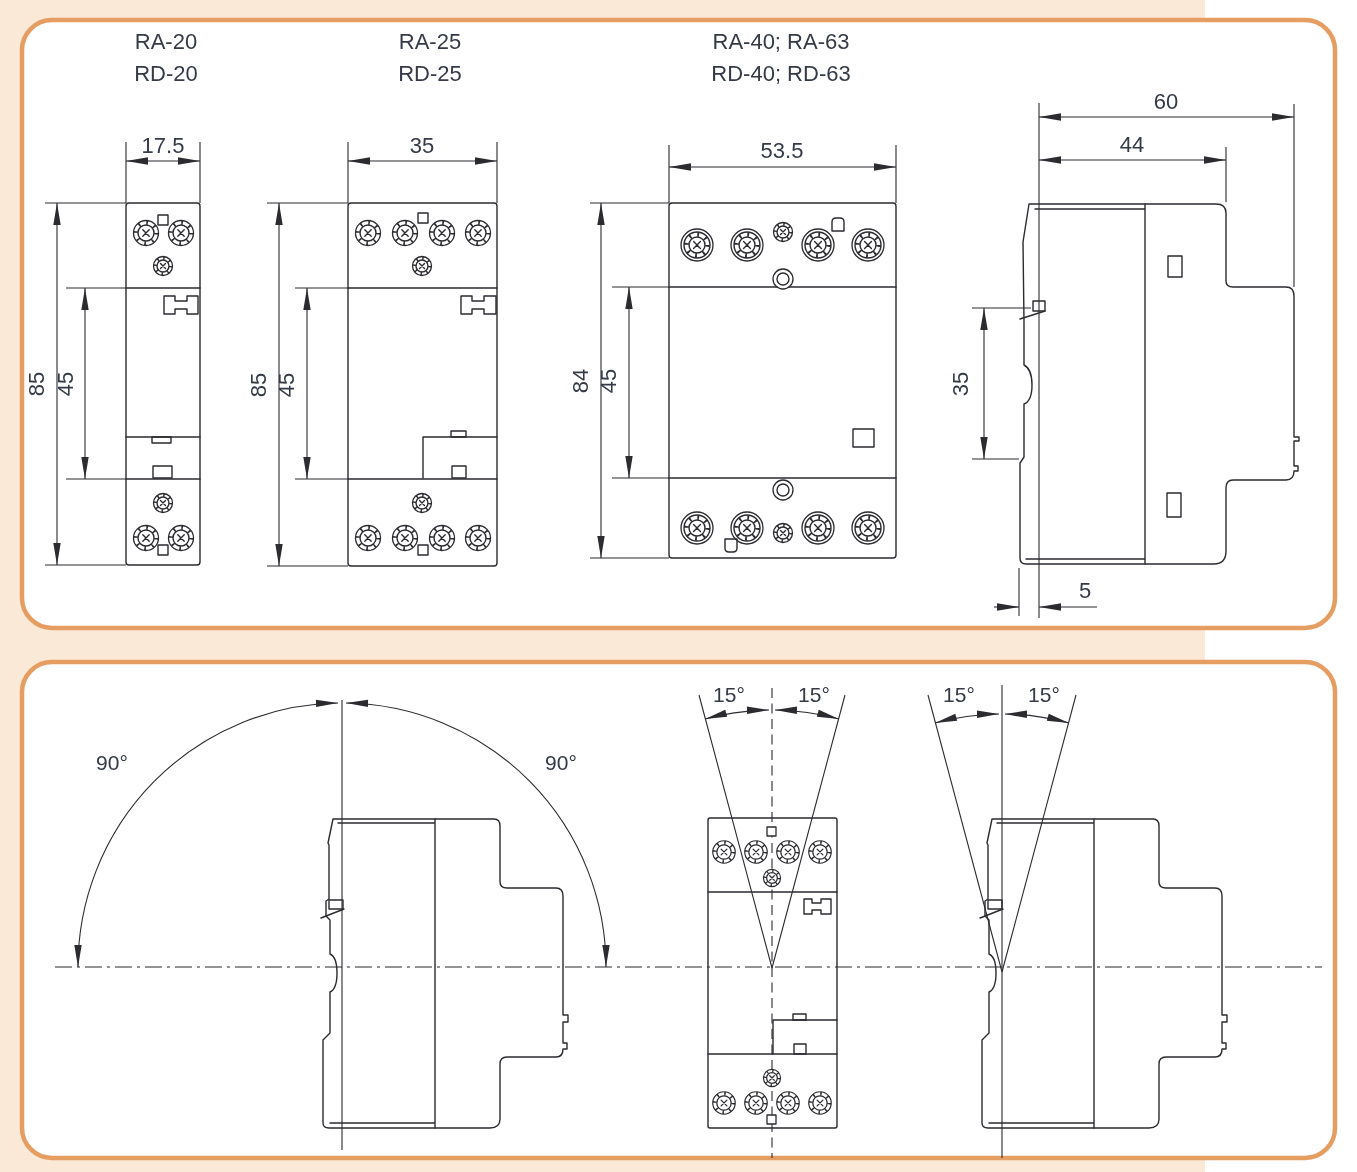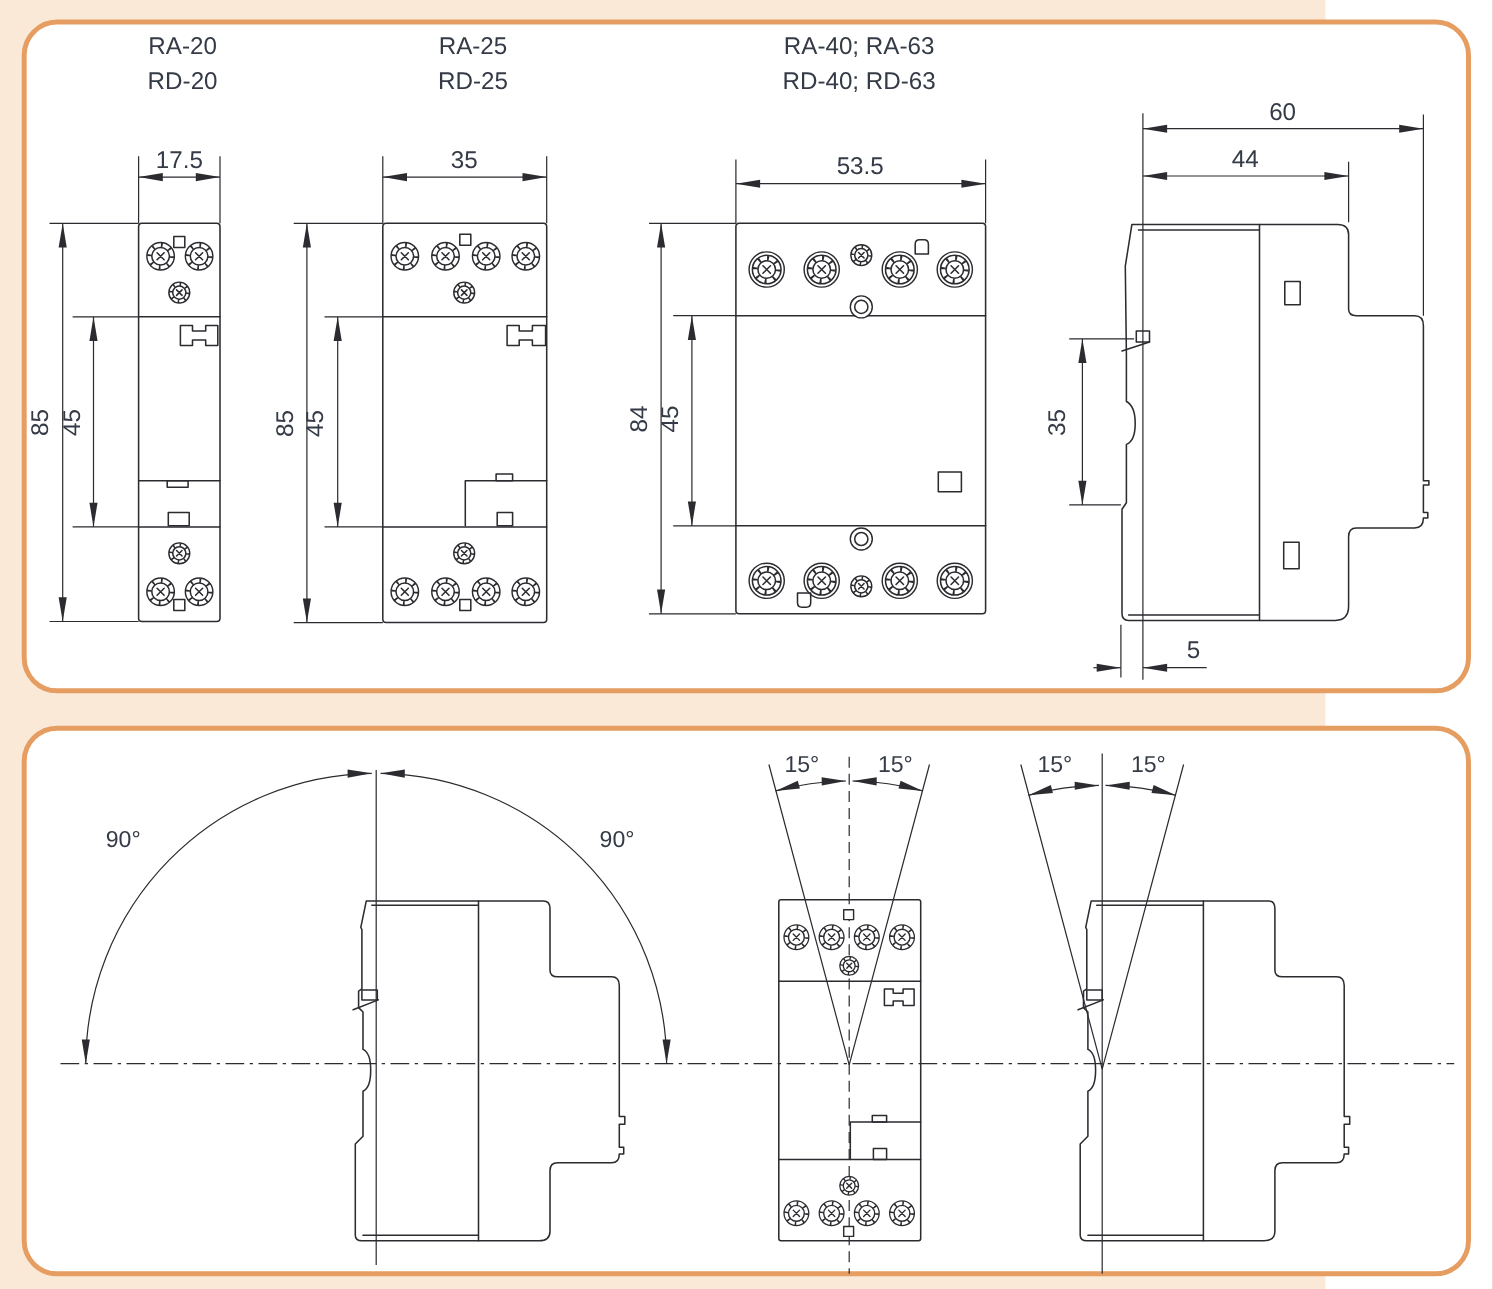--- a/index.html
+++ b/index.html
@@ -1,16 +1,16 @@
 <!DOCTYPE html>
 <html style="--accent: #e69d62; --page: #fbe9d7; --panel: #ffffff; --line: #2b2b30; --text: #343a46;"><head>
 <meta charset="utf-8">
 <style>
   html,body{margin:0;padding:0;background:#fff;}
-  .stage{position:relative;width:1357px;height:1172px;overflow:hidden;background:#ef4444;
+  .stage{position:relative;width:1357px;height:1172px;overflow:hidden;background:#1d4ed8;
          font-family:"Liberation Sans",sans-serif;}
   svg{display:block}
   .ln{fill:none;stroke:var(--line);stroke-width:1.4;stroke-linejoin:round;stroke-linecap:round}
   .fw{fill:#fff;stroke:var(--line);stroke-width:1.3;stroke-linejoin:round}
   .dim{fill:none;stroke:var(--line);stroke-width:1.1;stroke-linecap:butt}
   .tk{fill:none;stroke:var(--line)}
   .panel{fill:var(--panel);stroke:var(--accent);stroke-width:4.5}
   .dash{stroke-dasharray:10 5.5}
   .ddot{stroke-dasharray:17 5 3 5}
   text.txt{fill:var(--text);font-family:"Liberation Sans",sans-serif;font-size:22px;text-anchor:middle}

